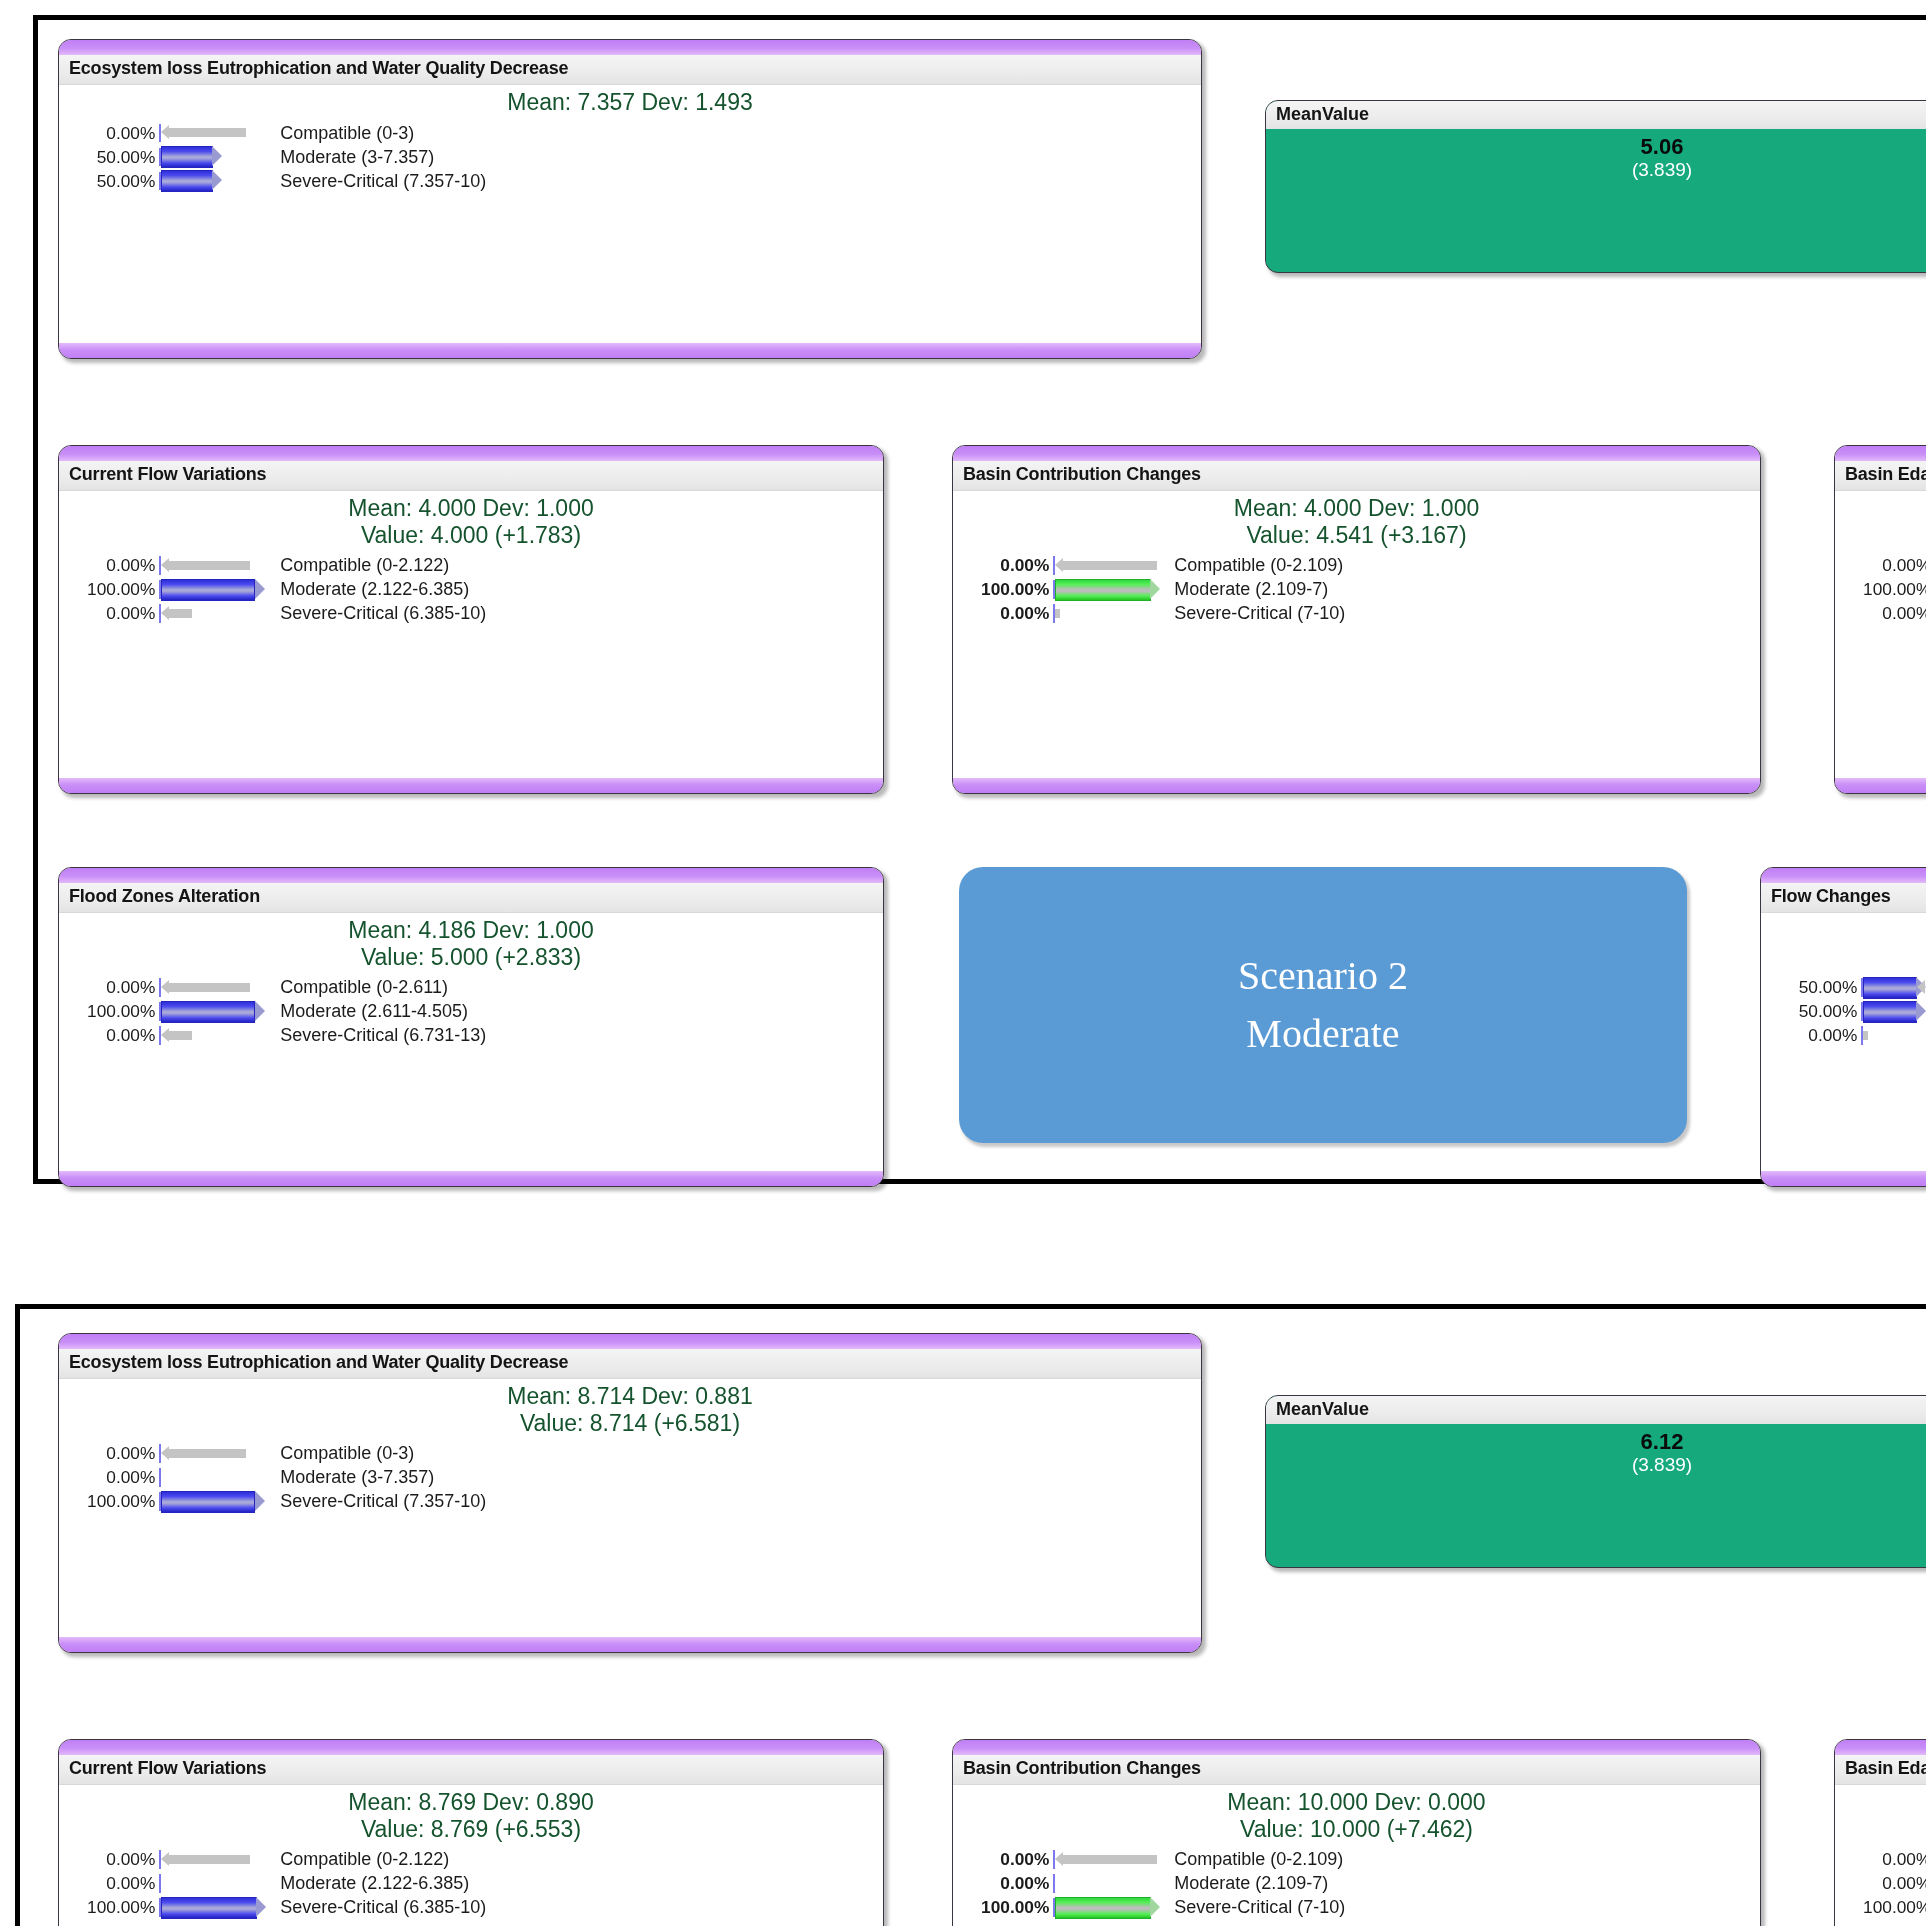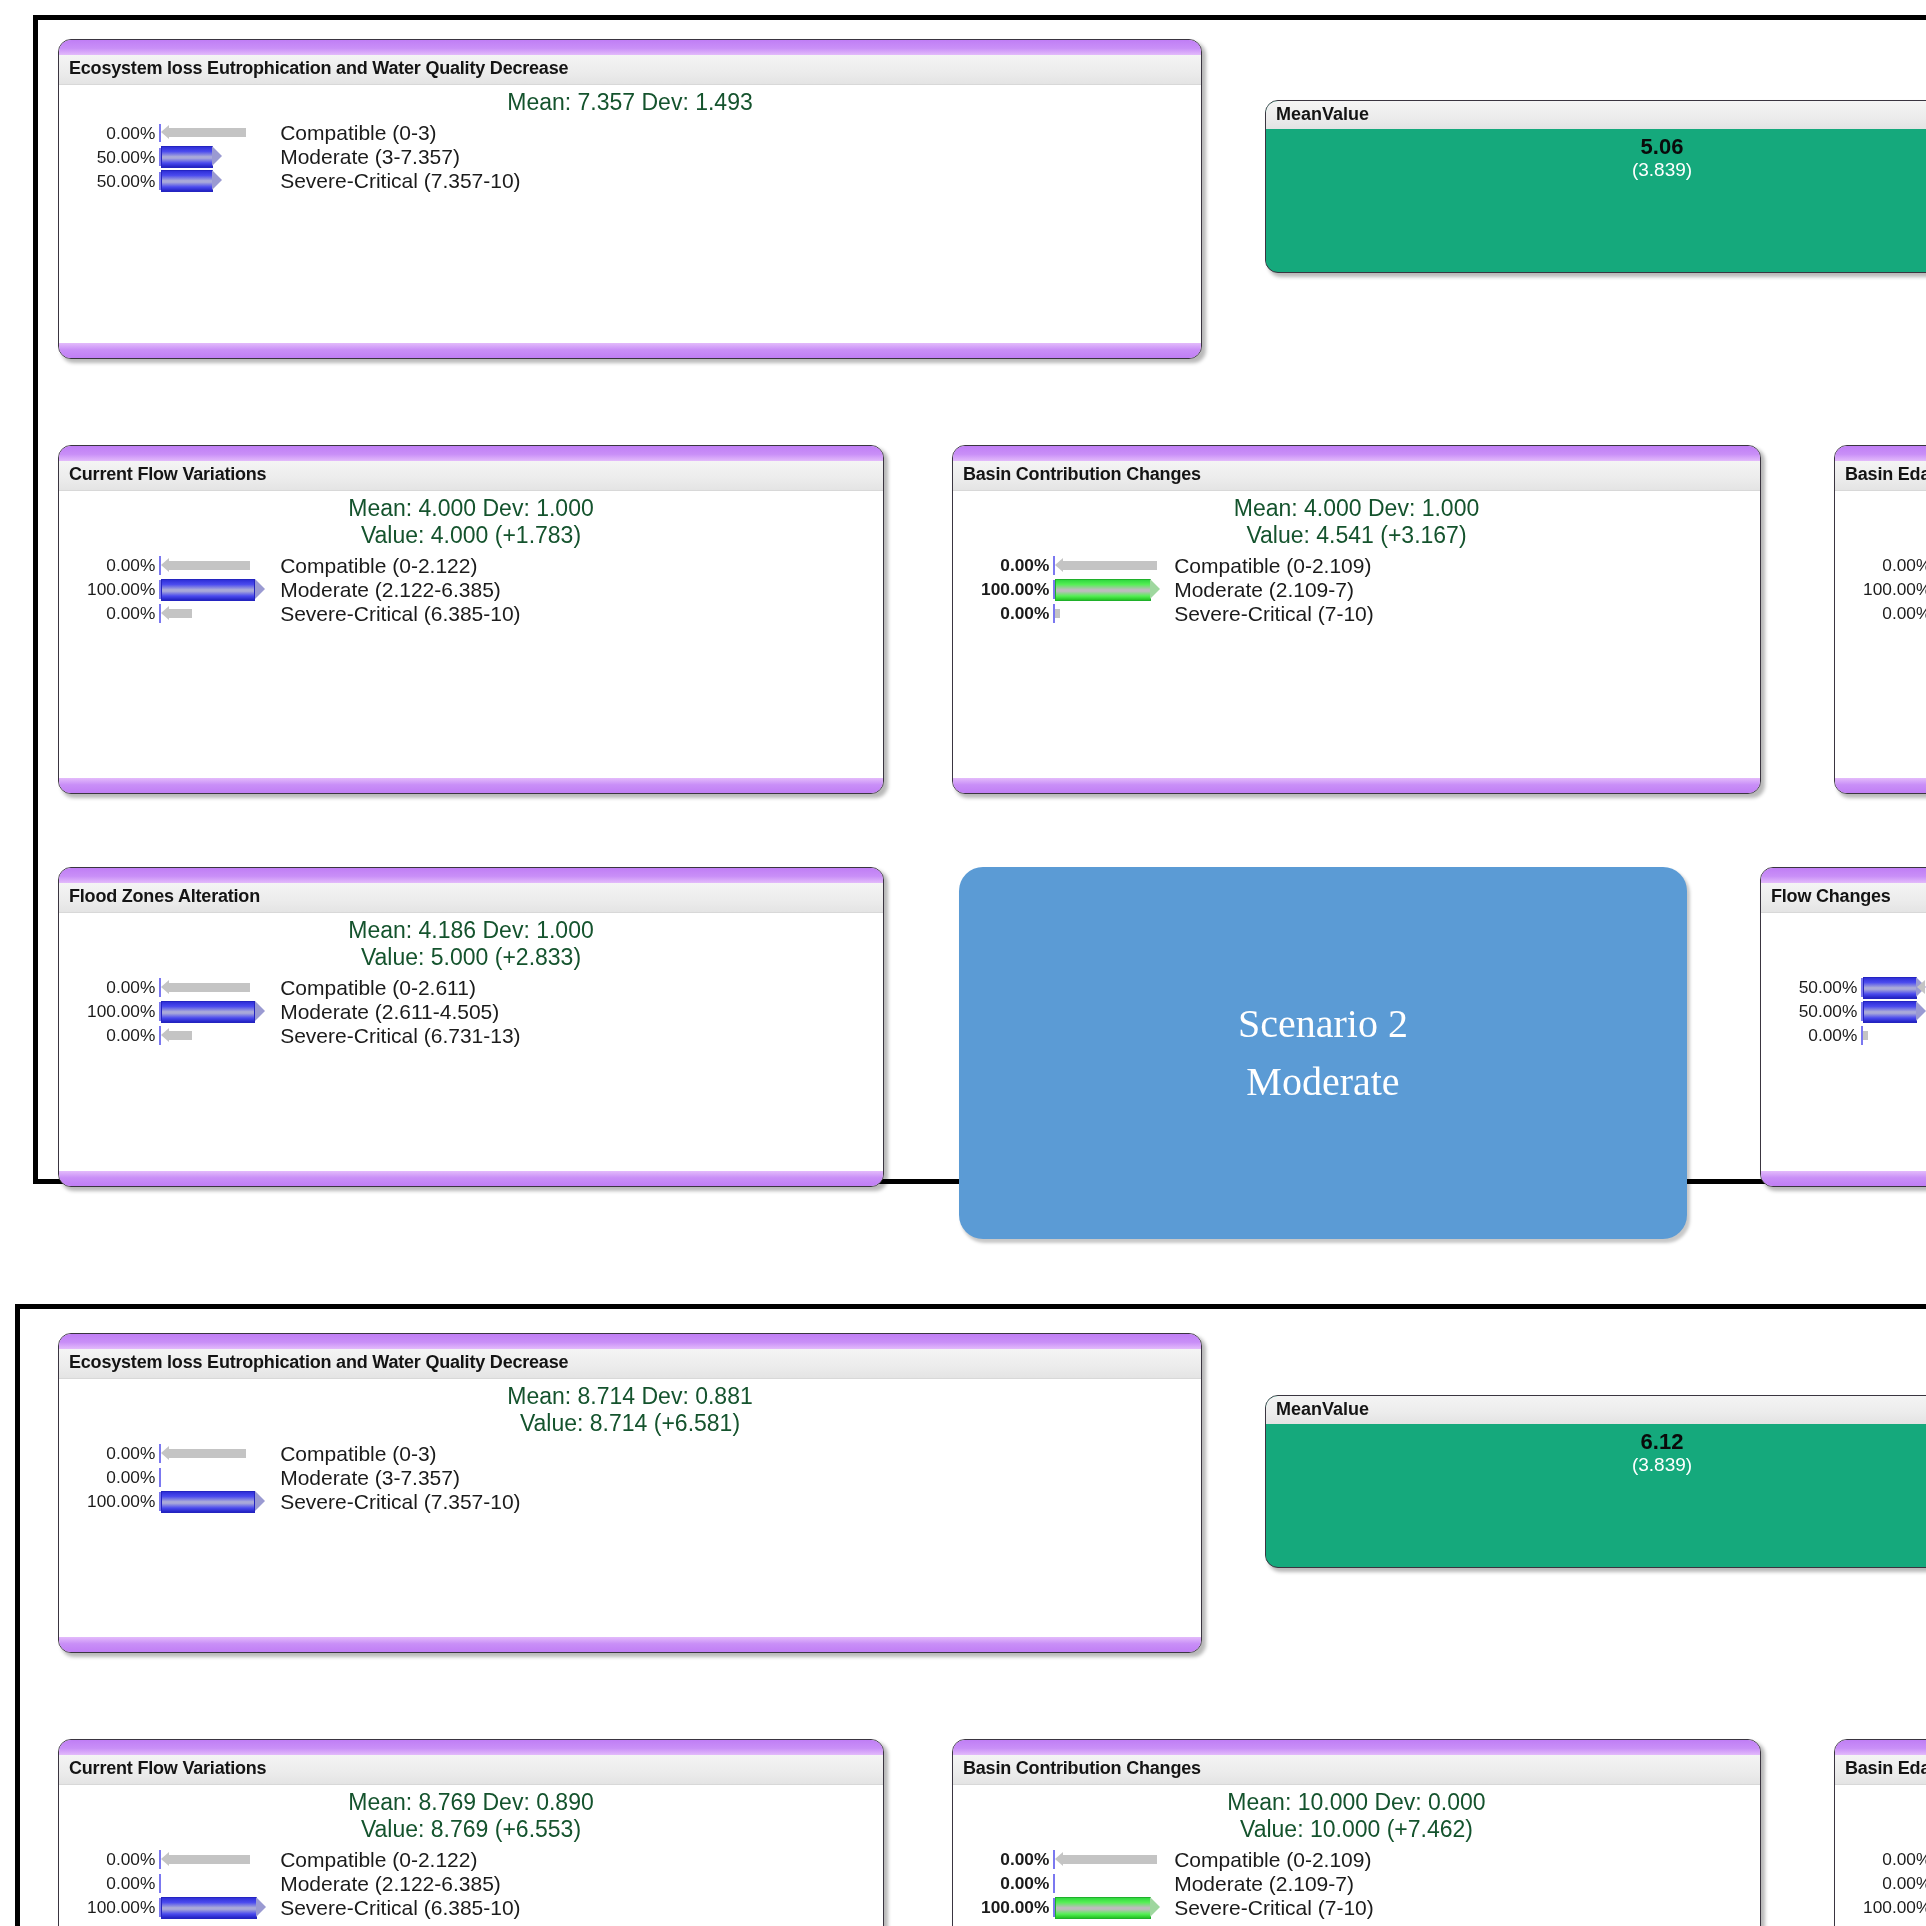--- a/index.html
+++ b/index.html
@@ -35,21 +35,21 @@
   .grayarrowL{position:absolute;top:3.1px;width:0;height:0;border-top:7.3px solid transparent;
         border-bottom:7.3px solid transparent;border-right:8.5px solid #c4c4c4;}
   .bluebar{position:absolute;left:1.9px;top:0;height:21.6px;
         background:linear-gradient(180deg,#2f2fd8 0%,#4a4aee 22%,#a9a9d9 48%,#a9a9d9 56%,#4a4aee 80%,#2222c4 100%);
         border:0.8px solid #2424c0;box-sizing:border-box;}
   .greenbar{position:absolute;left:1.9px;top:0;height:21.6px;
         background:linear-gradient(180deg,#2fd83f 0%,#55ef55 22%,#bdbdbd 48%,#bdbdbd 56%,#55ef55 80%,#22c422 100%);
         border:0.8px solid #1fb02a;box-sizing:border-box;}
   .barhead{position:absolute;top:0;width:0;height:0;border-top:10.8px solid transparent;
         border-bottom:10.8px solid transparent;}
-  .label{font-size:21px;color:#1b1b1b;padding-left:5.4px;white-space:nowrap;}
+  .label{font-size:18px;color:#1b1b1b;padding-left:5.4px;white-space:nowrap;}
 
   
   .metric{position:absolute;box-sizing:border-box;border-radius:13px;
         border:1.9px solid #3a3540;background:#15a97c;
         box-shadow:3.9px 3.9px 3.9px rgba(0,0,0,.28);overflow:hidden;}
   .metric .mhead{background:linear-gradient(180deg,#f4f4f4 0%,#ececec 60%,#e3e3e3 100%);
         padding:3.1px 0 3.9px 10px;}
   .metric .mtitle{font-size:18px;font-weight:bold;color:#141414;white-space:nowrap;}
   .metric .mbody{background:#15a97c;text-align:center;padding-top:4.6px;}
   .metric .mval{font-size:22px;font-weight:bold;color:#0a0a0a;line-height:1.15;}
@@ -353,21 +353,21 @@
       </div>
       <div class="metric" style="left: 1265px; top: 100px; width: 794px; height: 173px;">
         <div class="mhead">
           <div class="mtitle">MeanValue</div>
         </div>
         <div class="mbody" style="height: 130px;">
           <div class="mval">5.06</div>
           <div class="msub">(3.839)</div>
         </div>
       </div>
-      <div class="scenbox" style="left: 959px; top: 867px; width: 728px; height: 372px;">
+      <div class="scenbox" style="left: 959px; top: 867px; width: 728px; height: 276px;">
         <div class="sline">Scenario 2</div>
         <div class="sline">Moderate</div>
       </div>
       <div class="node" style="left: 58px; top: 1333px; width: 1144px; height: 320px;">
         <div class="bar-top"></div>
         <div class="titlebar">
           <div class="title">Ecosystem loss Eutrophication and Water Quality Decrease</div>
         </div>
         <div class="body">
           <div class="stats">

